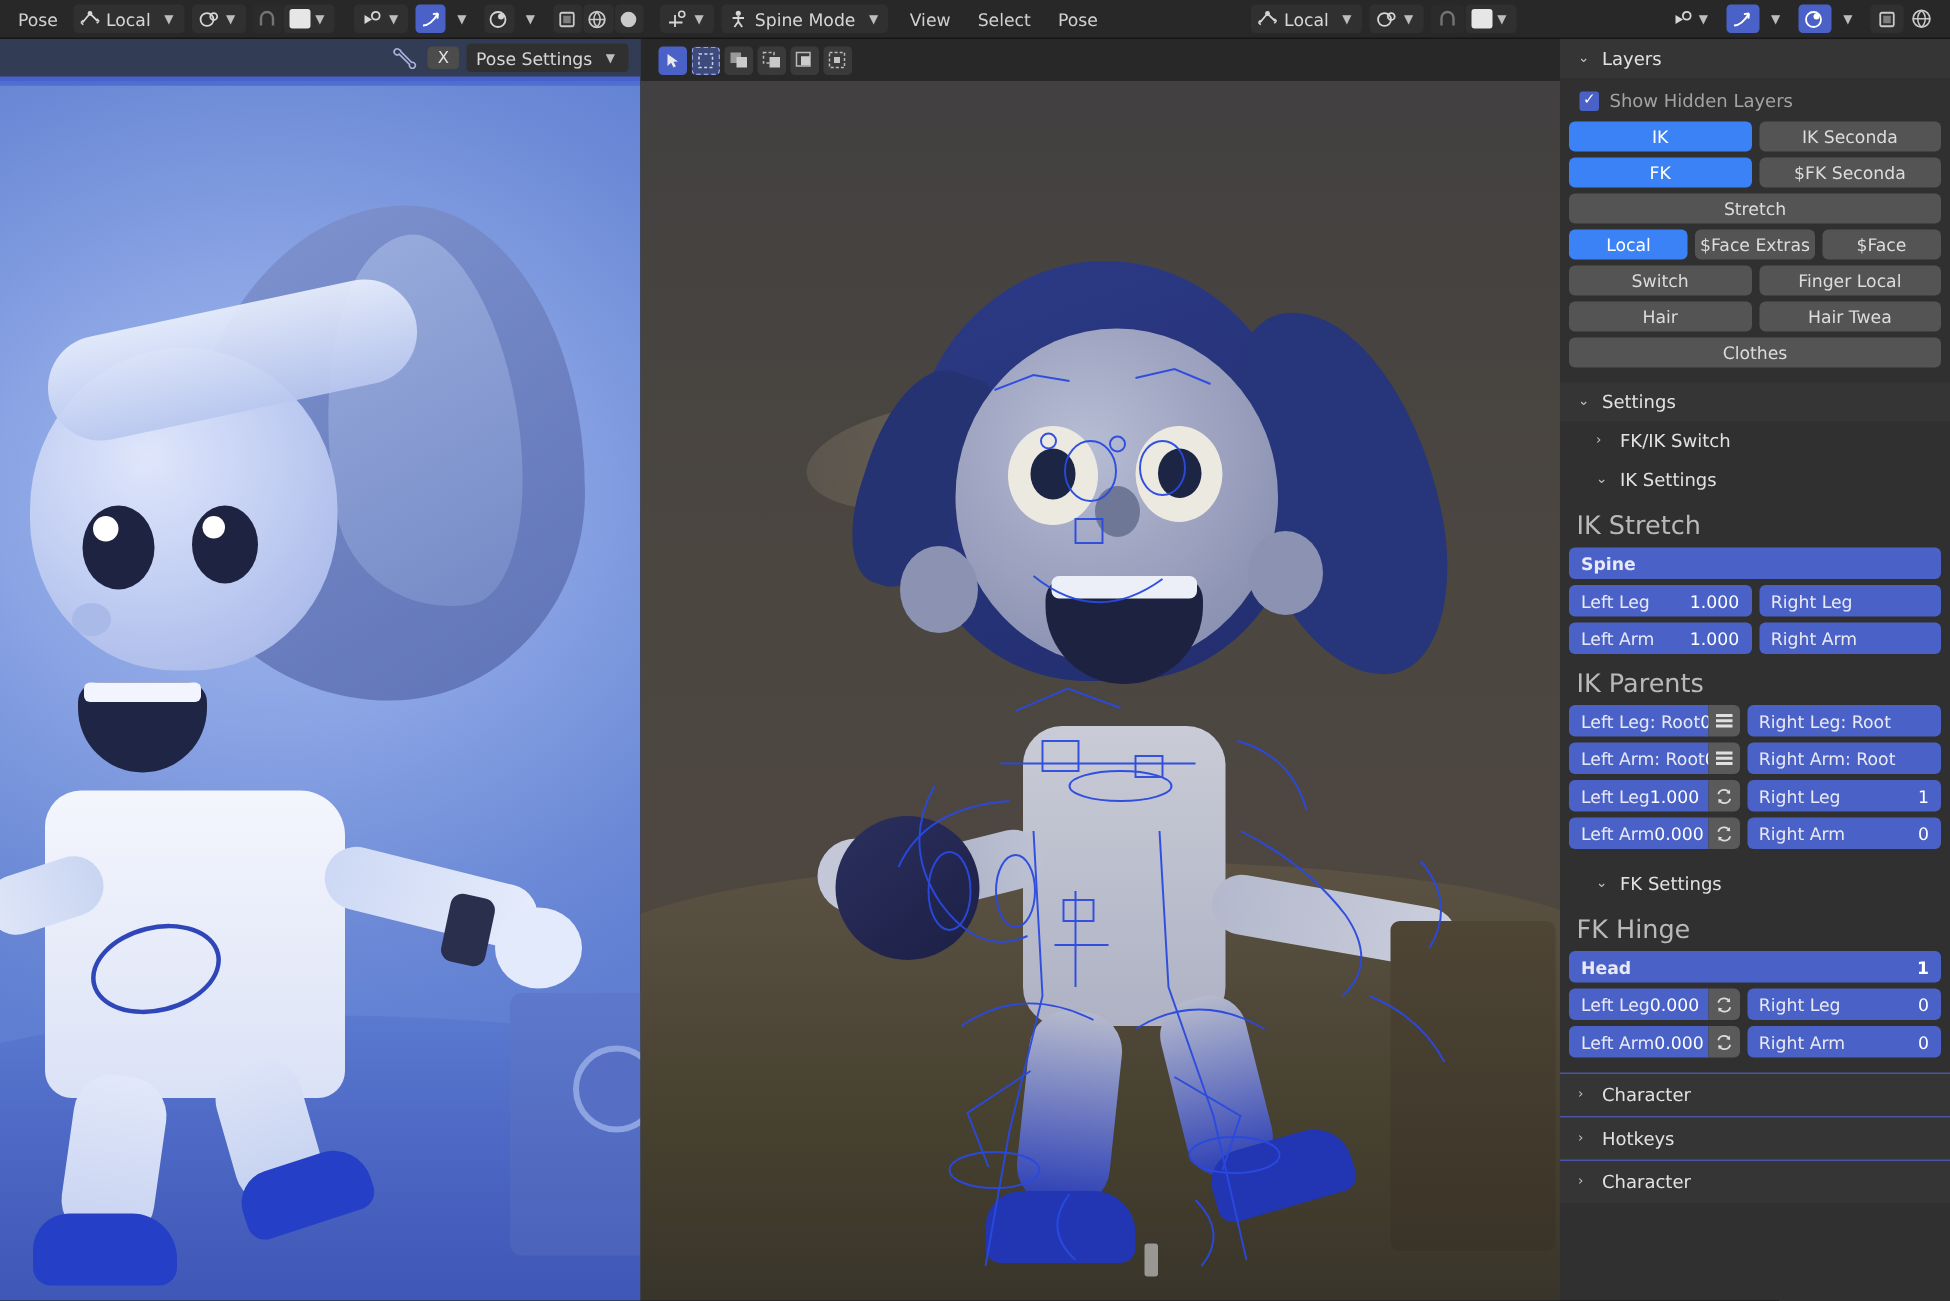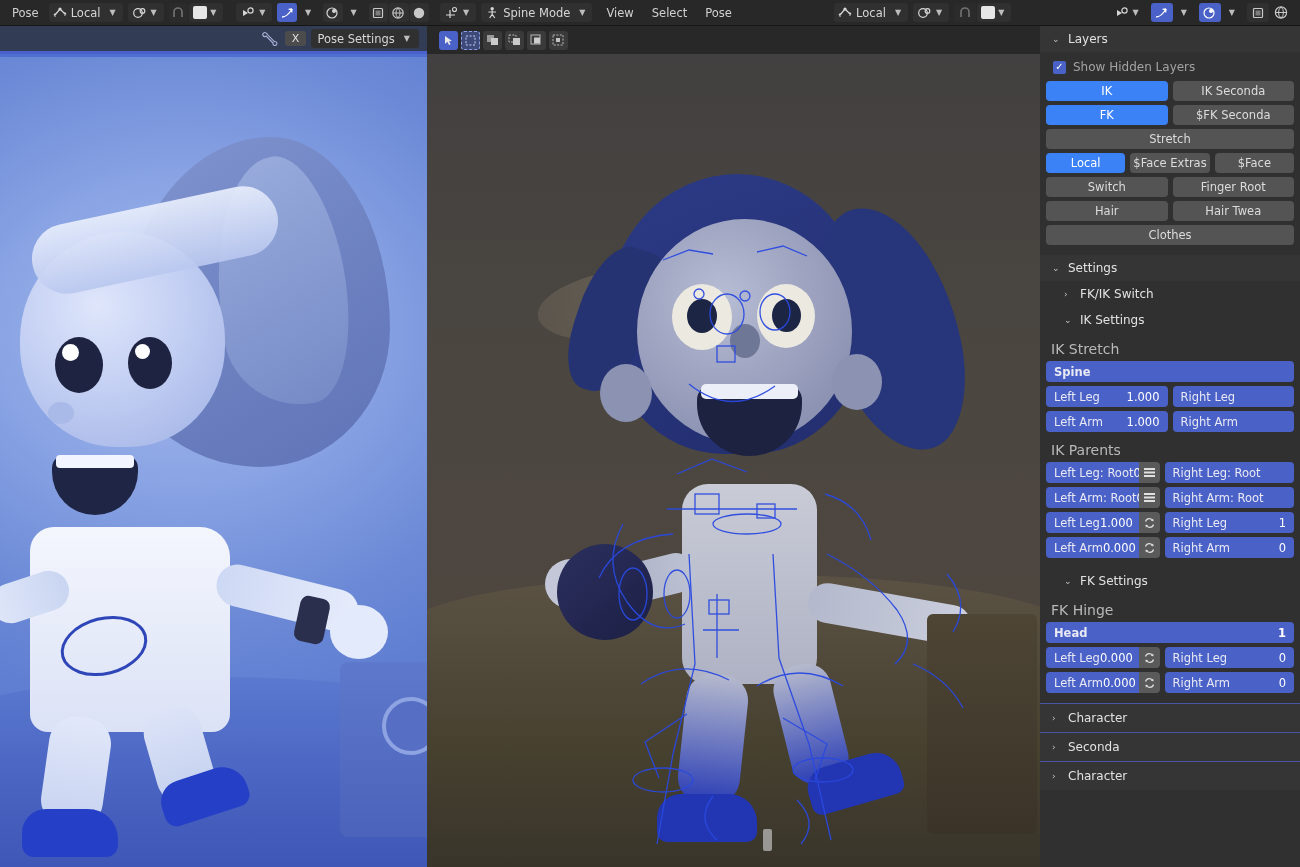--- a/index.html
+++ b/index.html
@@ -135,21 +135,21 @@
 
   .panel-head {
     display: flex; align-items: center; gap: 7px;
     padding: 6px 10px 6px 12px; background: #353535;
     font-size: 12px; color: #e2e2e2;
   }
   .panel-head.sub { padding-left: 24px; background: #303030; }
   .tri { font-size: 9px; color: #c2c2c2; width: 9px; display:inline-block; }
 
   .sect { padding: 2px 6px 6px 6px; }
-  .sublabel { font-size: 14px; color: #b9b9b9; padding: 6px 0 4px 5px; }
+  .sublabel { font-size: 17px; color: #b9b9b9; padding: 6px 0 4px 5px; }
 
   .chkrow { display: flex; align-items: center; gap: 7px; padding: 6px 0 7px 7px; }
   .chk {
     width: 13px; height: 13px; border-radius: 2px; background: #4a62c8;
     display: flex; align-items: center; justify-content: center;
     color: #fff; font-size: 10px; line-height: 1;
   }
   .chklabel { font-size: 12px; color: #a3a3a3; }
 
   .row { display: flex; gap: 5px; margin-bottom: 4px; }
@@ -587,21 +587,21 @@
         <div class="row">
           <span class="btn wide">Stretch</span>
         </div>
         <div class="row">
           <span class="btn active">Local</span>
           <span class="btn">$Face Extras</span>
           <span class="btn">$Face</span>
         </div>
         <div class="row">
           <span class="btn">Switch</span>
-          <span class="btn">Finger Root</span>
+          <span class="btn">Finger Local</span>
         </div>
         <div class="row">
           <span class="btn">Hair</span>
           <span class="btn">Hair Twea</span>
         </div>
         <div class="row">
           <span class="btn wide">Clothes</span>
         </div>
       </div>
 
@@ -785,21 +785,21 @@
           </span>
         </div>
       </div>
 
       <div class="bottom-head">
         <span class="tri">›</span>
         <span>Character</span>
       </div>
       <div class="bottom-head">
         <span class="tri">›</span>
-        <span>Seconda</span>
+        <span>Hotkeys</span>
       </div>
       <div class="bottom-head">
         <span class="tri">›</span>
         <span>Character</span>
       </div>
 
     </div>
   </div>
 
 </div>

